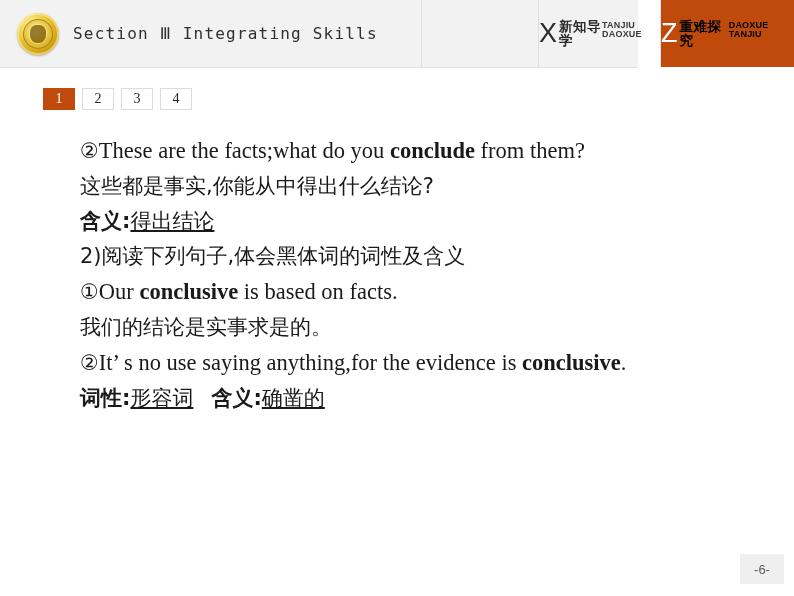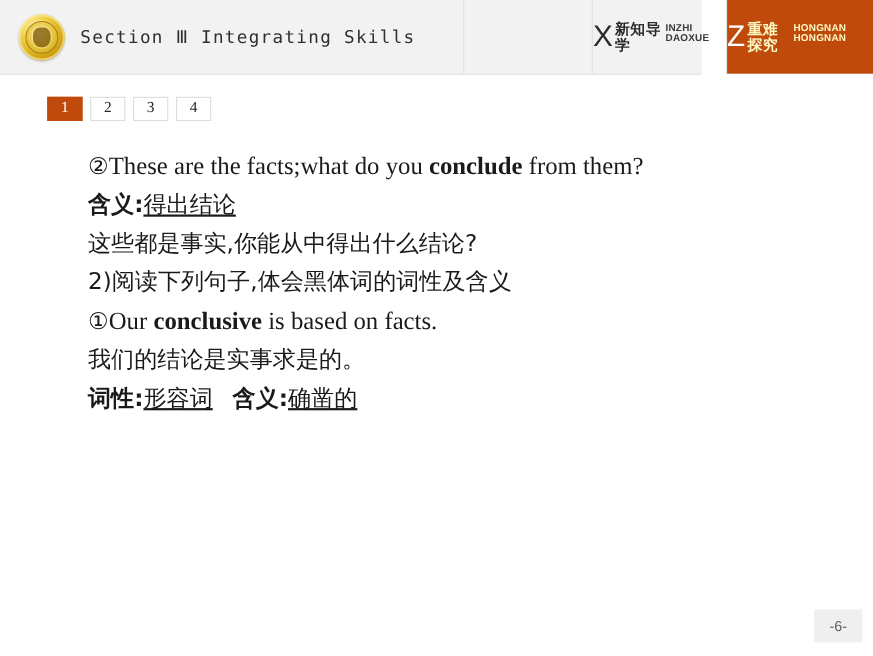--- a/index.html
+++ b/index.html
@@ -112,21 +112,21 @@
   }
   .tab-en {
     font-family: "Liberation Sans", sans-serif;
     font-size: 9px;
     font-weight: 700;
     color: #3a3a3a;
     letter-spacing: 0.2px;
     margin-top: 1px;
   }
   .hdr-tab.active .tab-cn,
-  .hdr-tab.active .tab-en { color: #fef9c3; }
+  .hdr-tab.active .tab-en { color: #000000; }
 
   
   .numstrip {
     position: absolute;
     left: 43px;
     top: 88px;
     display: flex;
     gap: 7px;
   }
   .numtab {
@@ -194,29 +194,29 @@
     <div class="emblem"></div>
     <div class="hdr-title">Section Ⅲ  Integrating Skills</div>
   </div>
 
   <div class="hdr-blank-cell"></div>
 
   <div class="hdr-tab">
     <span class="tab-letter">X</span>
     <span class="tab-words">
       <span class="tab-cn">新知导学</span>
-      <span class="tab-en">INZHI DAOXUE</span>
+      <span class="tab-en">TANJIU DAOXUE</span>
     </span>
   </div>
 
   <div class="hdr-tab active">
     <span class="tab-letter">Z</span>
     <span class="tab-words">
       <span class="tab-cn">重难探究</span>
-      <span class="tab-en">HONGNAN HONGNAN</span>
+      <span class="tab-en">DAOXUE TANJIU</span>
     </span>
   </div>
 
 </div>
 
 <div class="numstrip">
   <div class="numtab active">
     <span>1</span>
   </div>
   <div class="numtab">
@@ -229,35 +229,38 @@
     <span>4</span>
   </div>
 </div>
 
 <div class="content">
 
   <div class="line">
     <span class="cn">②</span><span>These are the facts;what do you </span><span class="b">conclude</span><span> from them?</span>
   </div>
 
+  <div class="line cn">这些都是事实,你能从中得出什么结论?</div>
+
   <div class="line cn">
     <span class="b">含义:</span><span class="u">得出结论</span>
   </div>
 
-  <div class="line cn">这些都是事实,你能从中得出什么结论?</div>
-
   <div class="line cn">2)阅读下列句子,体会黑体词的词性及含义</div>
 
   <div class="line">
     <span class="cn">①</span><span>Our </span><span class="b">conclusive</span><span> is based on facts.</span>
   </div>
 
   <div class="line cn">我们的结论是实事求是的。</div>
 
 
+  <div class="line">
+    <span class="cn">②</span><span>It’ s no use saying anything,for the evidence is </span><span class="b">conclusive</span><span>.</span>
+  </div>
 
 
   <div class="line cn">
     <span class="b">词性:</span><span class="u">形容词</span><span class="gap"></span><span class="b">含义:</span><span class="u">确凿的</span>
   </div>
 
 </div>
 
 <div class="pagebadge">
   <span>-6-</span>

